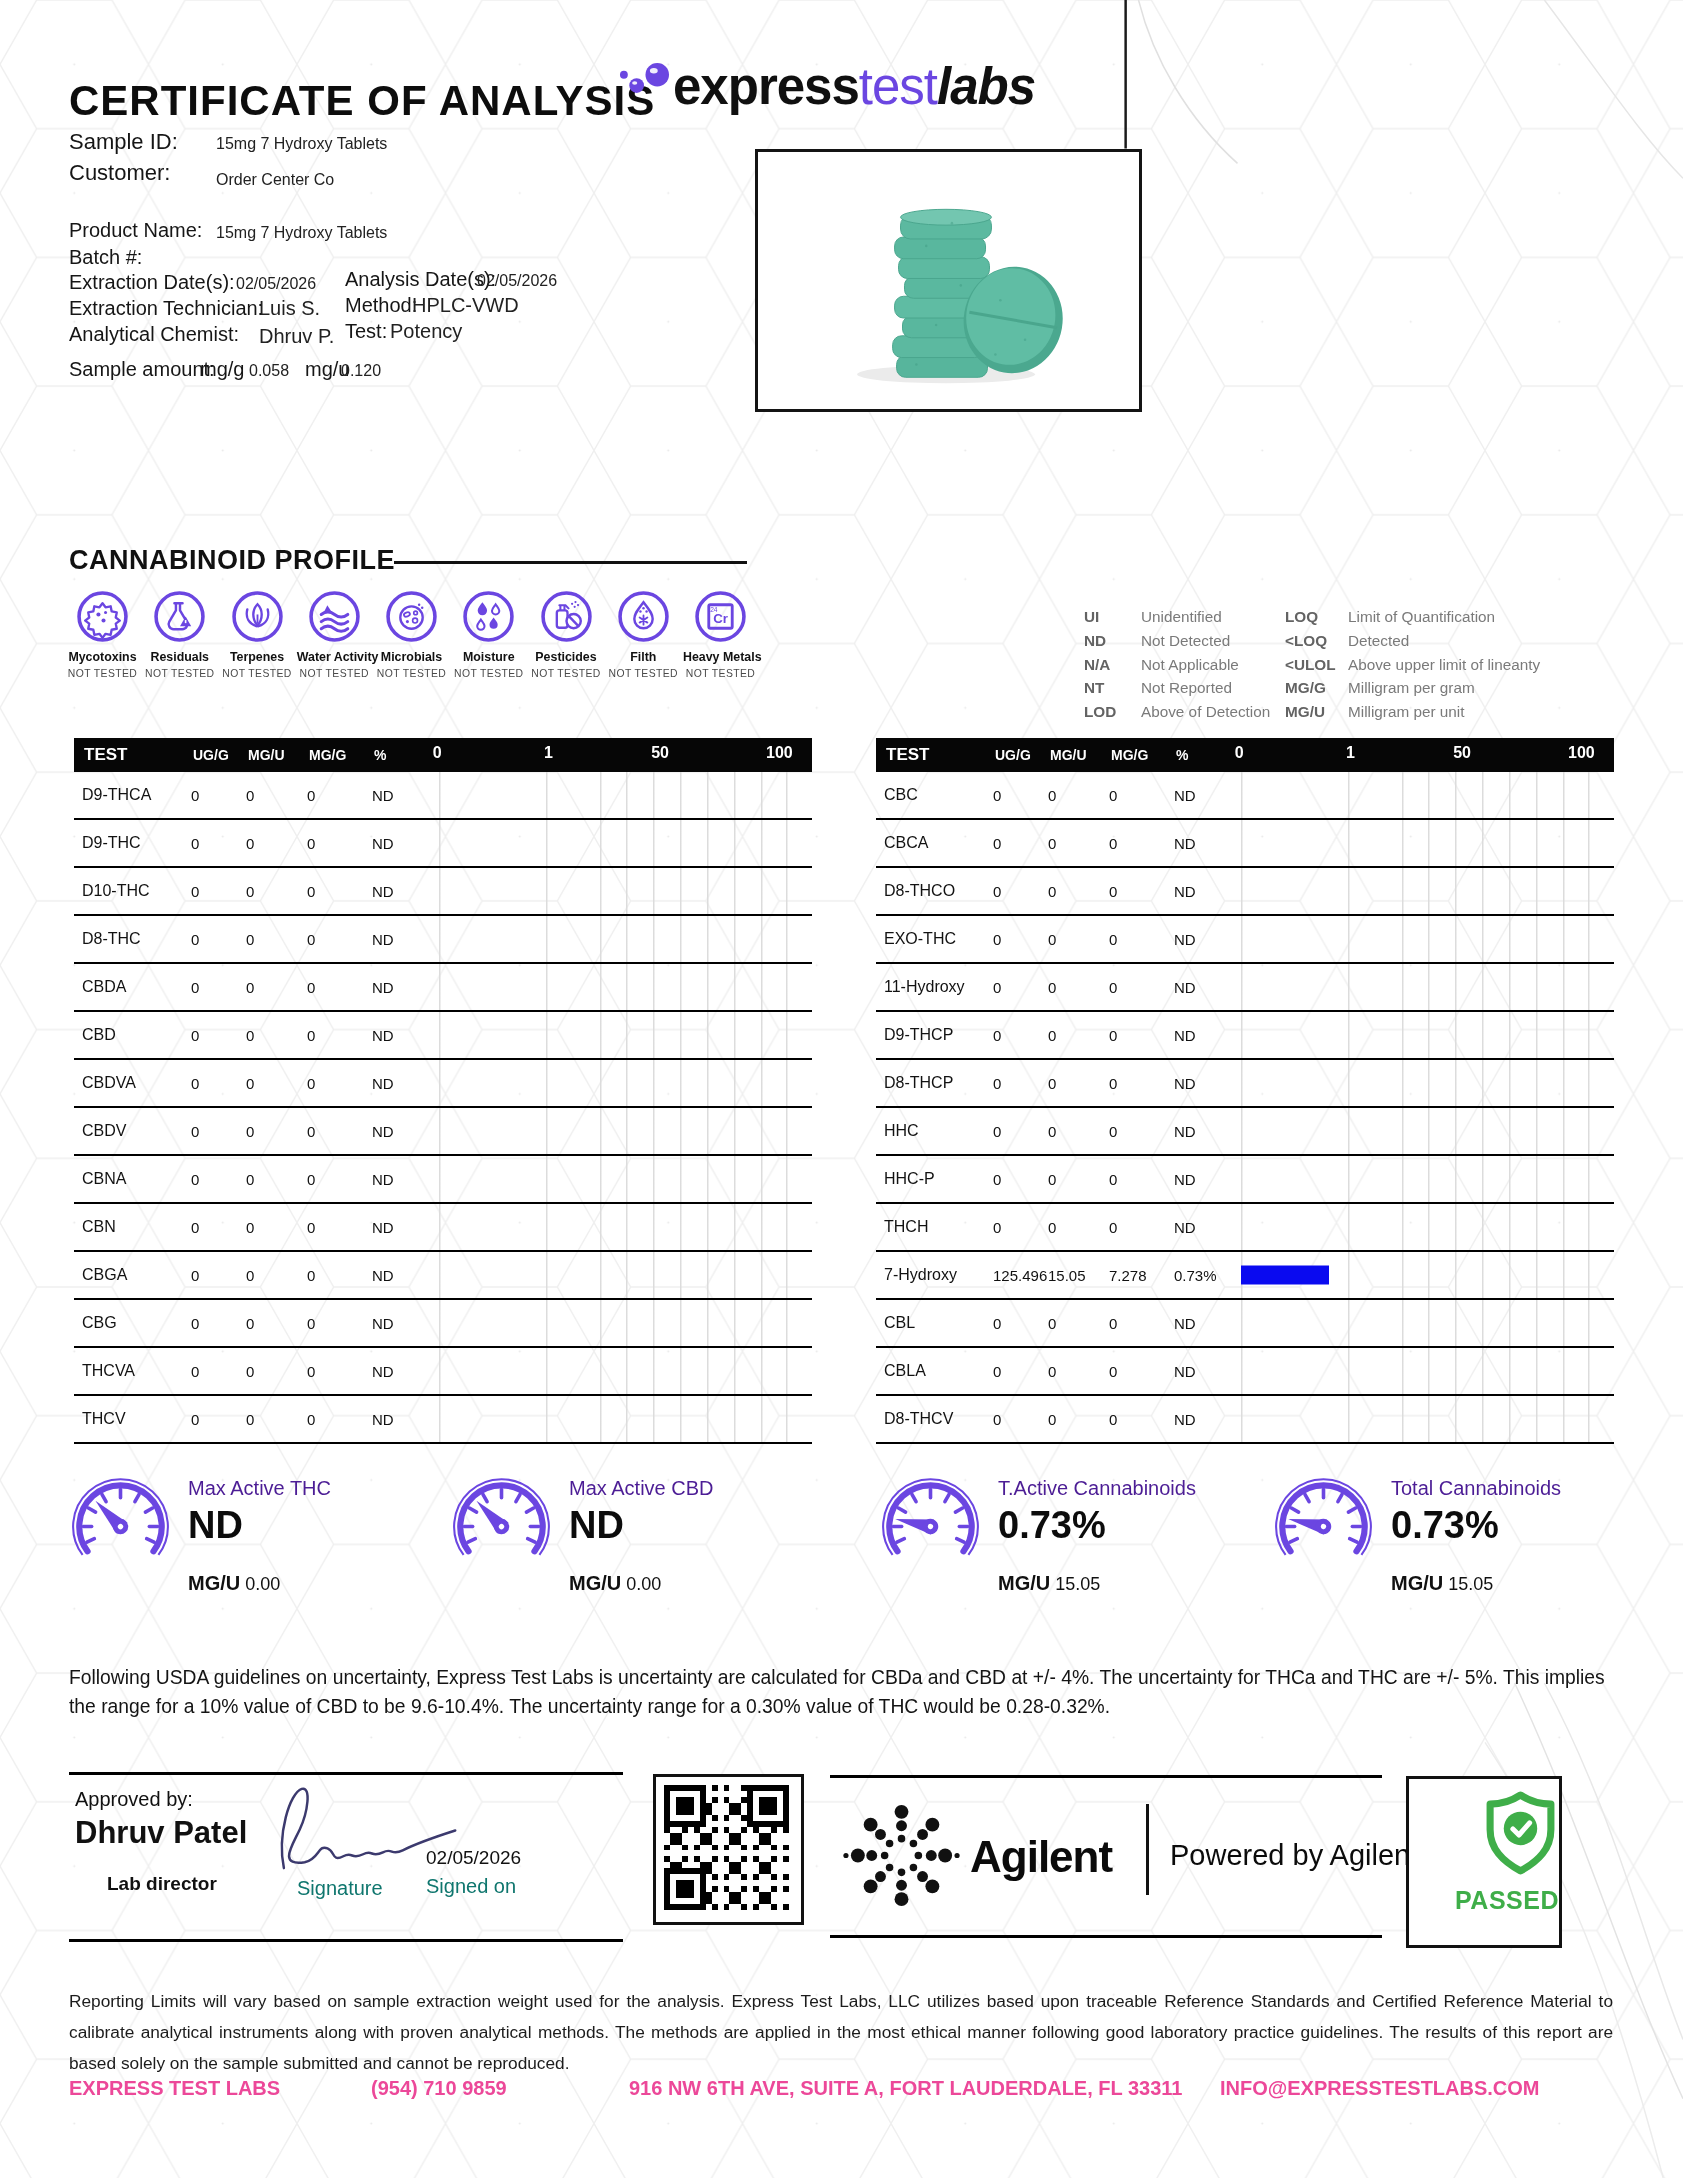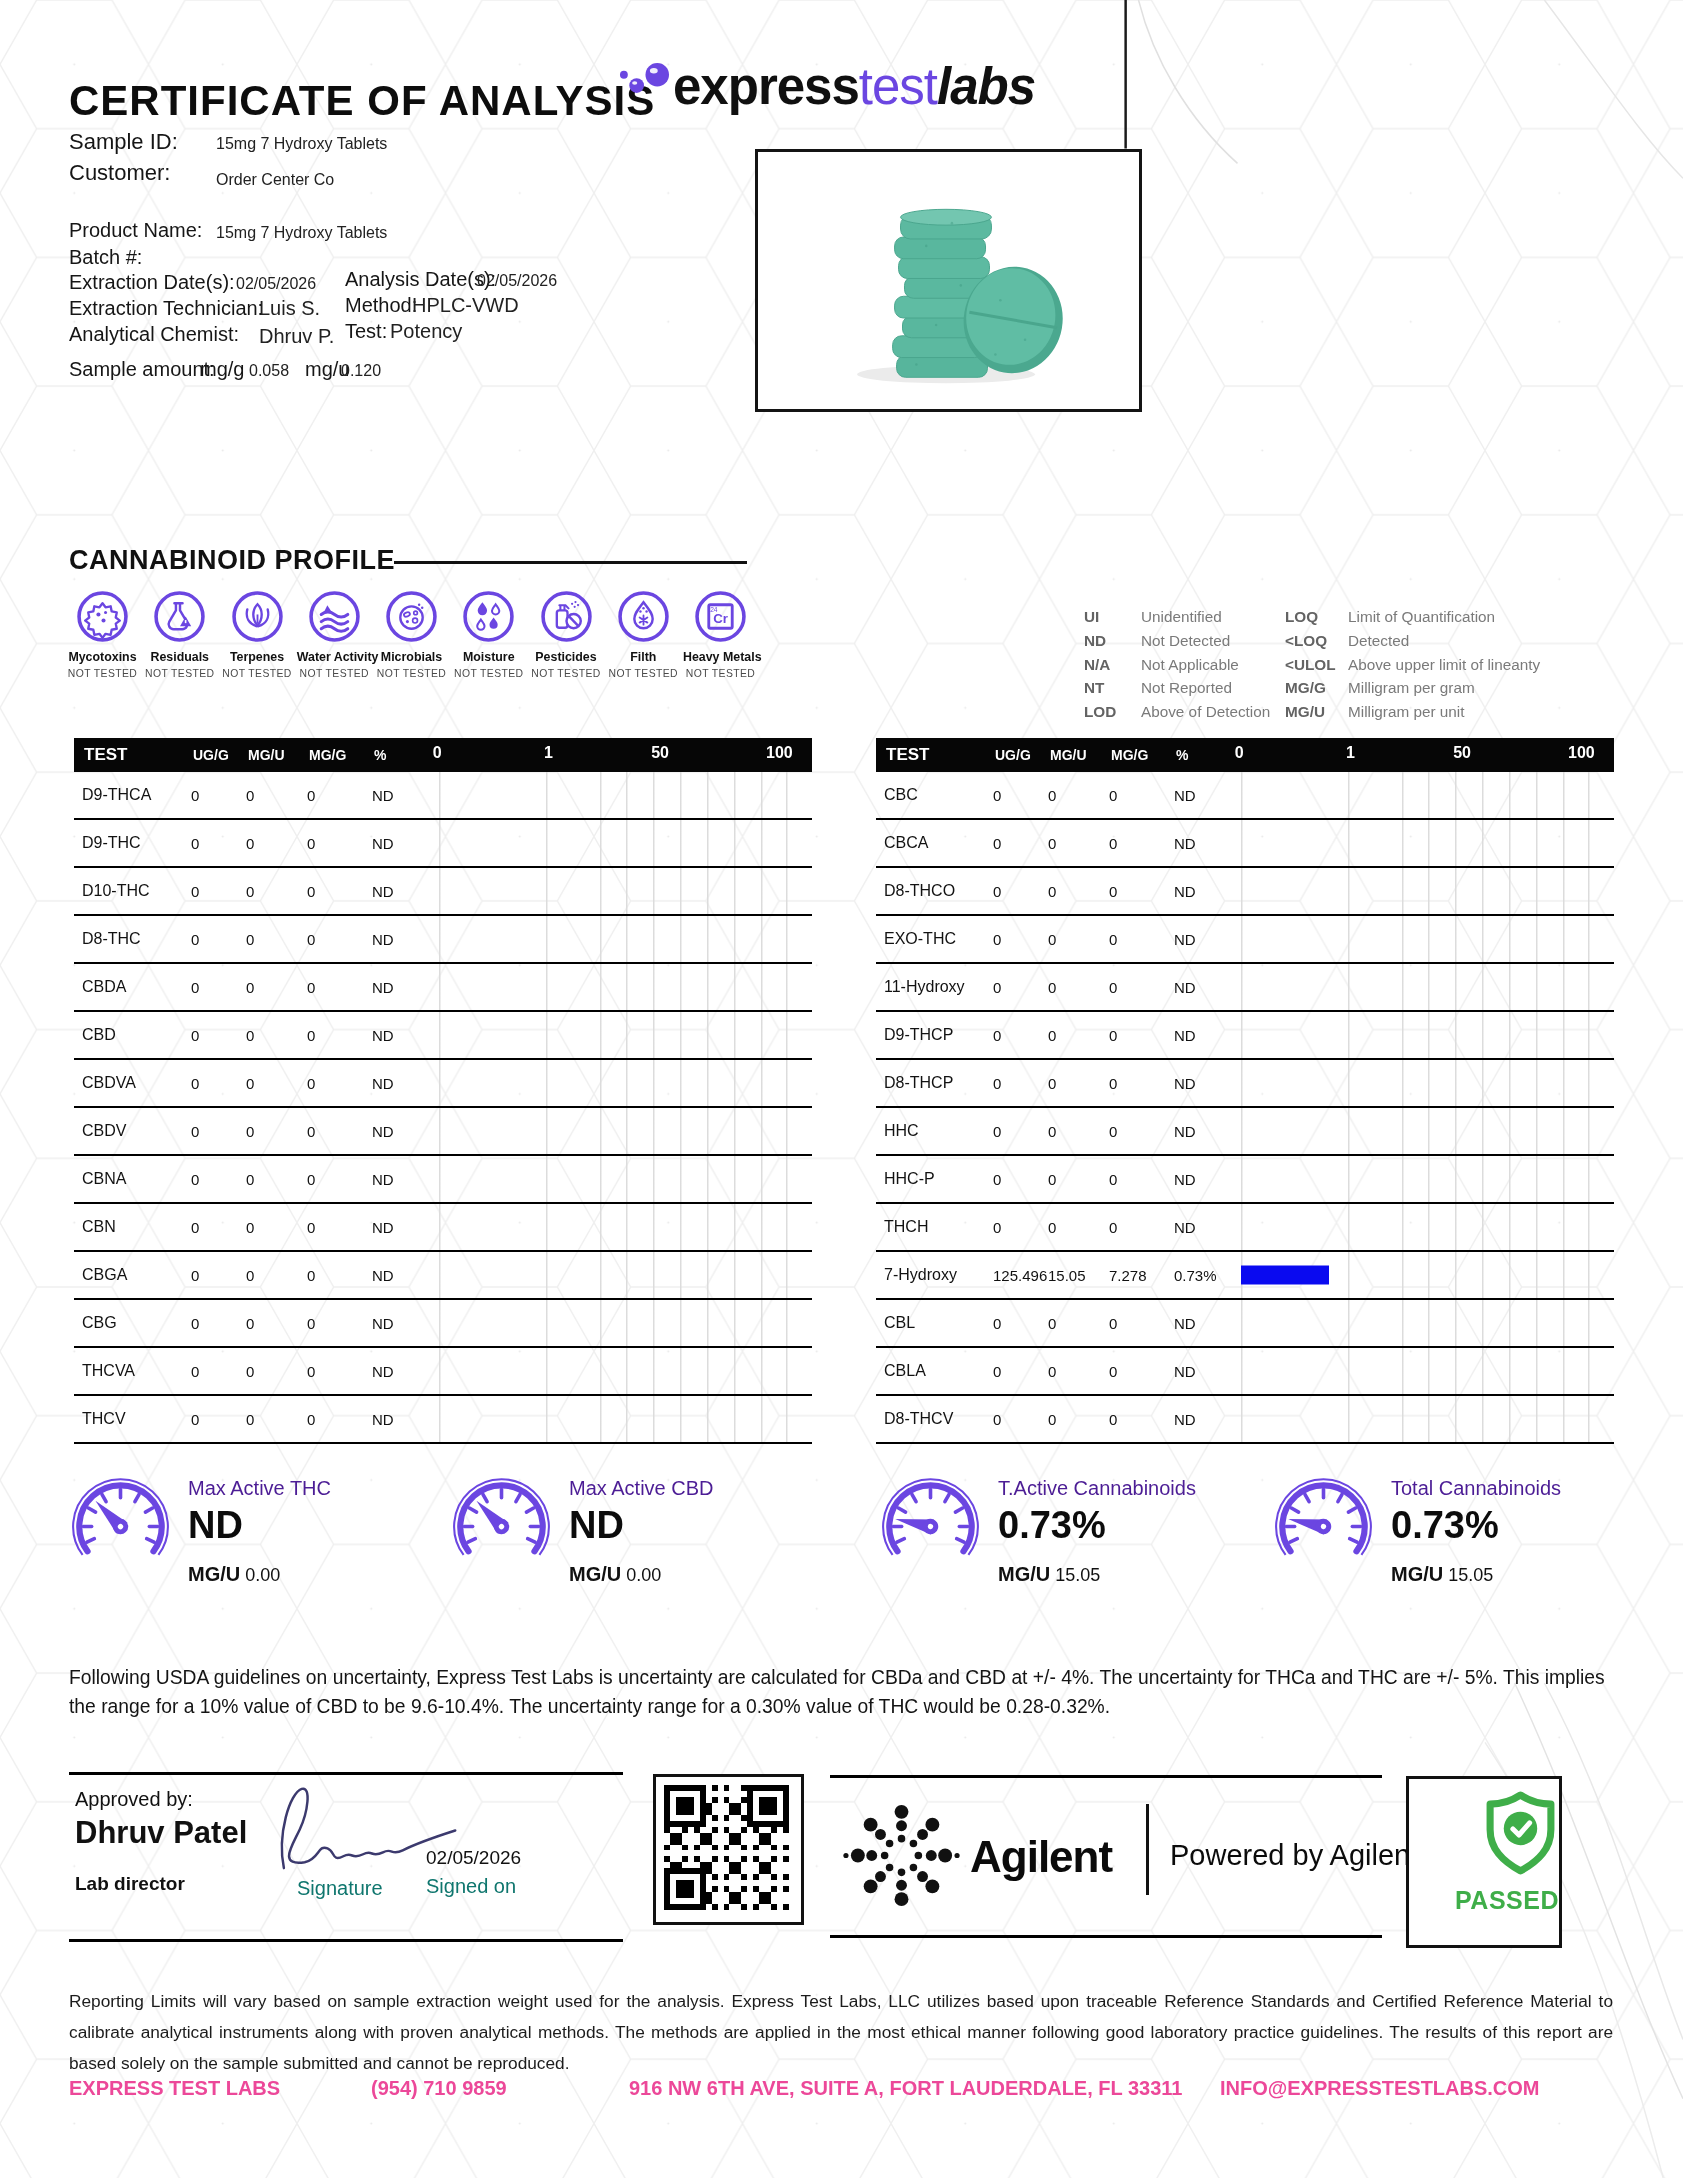--- a/index.html
+++ b/index.html
@@ -55,30 +55,30 @@
   .c-pct{width:55px;font-size:15px;}
   .chart-cell{flex:1;height:100%;position:relative;
     background-image:linear-gradient(#dcdcdc,#dcdcdc),linear-gradient(#dcdcdc,#dcdcdc),linear-gradient(#dcdcdc,#dcdcdc),linear-gradient(#dcdcdc,#dcdcdc),linear-gradient(#dcdcdc,#dcdcdc),linear-gradient(#dcdcdc,#dcdcdc),linear-gradient(#dcdcdc,#dcdcdc),linear-gradient(#dcdcdc,#dcdcdc),linear-gradient(#dcdcdc,#dcdcdc),linear-gradient(#dcdcdc,#dcdcdc);
     background-size:1.5px 100%;background-repeat:no-repeat;
     background-position:3% 0,31% 0,45% 0,52% 0,59% 0,66% 0,73% 0,80% 0,87% 0,93.5% 0;}
   .bar{position:absolute;left:3%;top:50%;transform:translateY(-50%);height:19px;background:#0a0af0;}
   
   .gauge{top:1477px;display:flex;gap:16px;}
   .g-title{font-size:20px;color:#4c1d95;}
   .g-value{font-size:38px;font-weight:bold;margin-top:4px;color:#0c0c0c;}
-  .g-unit{margin-top:16px;font-size:18px;}
+  .g-unit{margin-top:25px;font-size:18px;}
   .g-ulabel{font-weight:bold;font-size:20px;}
   
   .para{font-size:19.3px;line-height:29px;color:#141414;width:1544px;left:69px;}
   .para2{font-size:17.3px;line-height:31px;color:#1c1c1c;width:1544px;left:69px;text-align:justify;}
   
   .hline{background:#000;height:3px;}
   .ap-lbl{font-size:20px;}
   .ap-name{font-size:31px;font-weight:bold;}
-  .ap-role{font-size:19px;font-weight:bold;}
+  .ap-role{font-size:19px;font-weight:bold;margin-left:32px;}
   .ap-sig{font-size:20px;color:#0f766e;}
   .ap-date{font-size:19px;}
   .qrbox{left:653px;top:1774px;width:145px;height:145px;border:3px solid #111;background:#fff;}
   .ag-brand{font-size:44px;font-weight:bold;letter-spacing:-1px;color:#0b0b0b;}
   .ag-tag{font-size:29px;color:#0b0b0b;}
   .passedbox{left:1406px;top:1776px;width:150px;height:166px;border:3px solid #111;background:#fff;text-align:right;}
   .passed-lbl{font-size:25px;font-weight:bold;color:#3fae49;letter-spacing:0.5px;margin-top:2px;}
   
   .foot{font-size:20px;font-weight:bold;color:#ec4899;white-space:nowrap;}
 </style>

